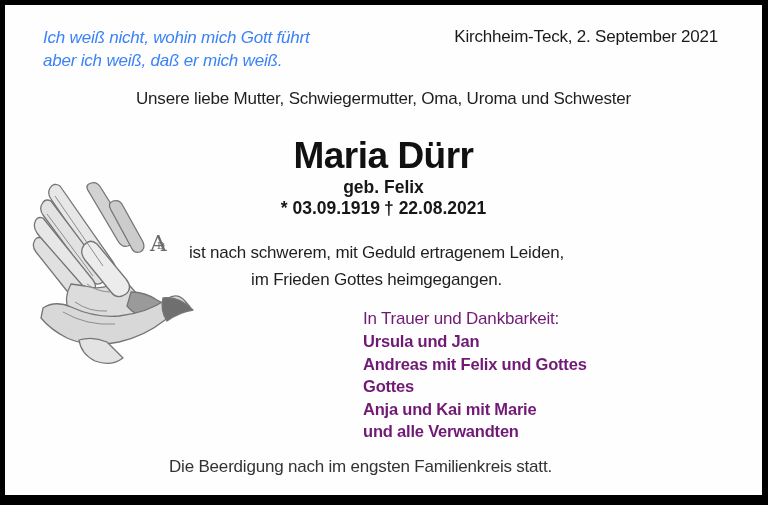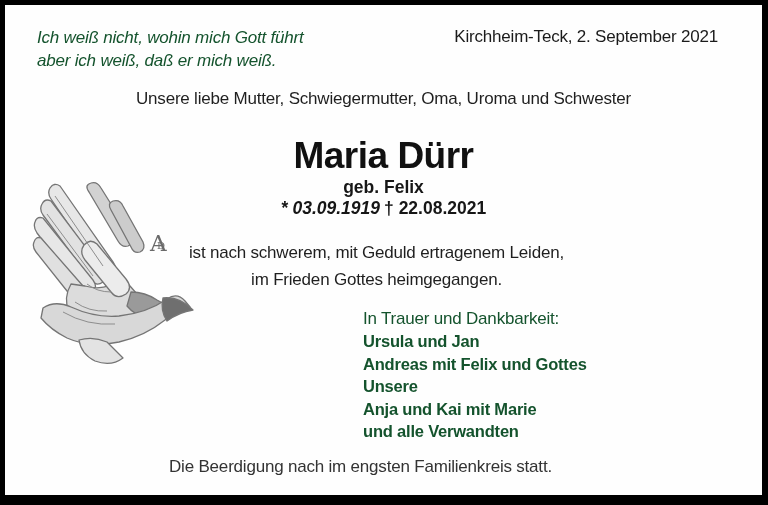--- a/index.html
+++ b/index.html
@@ -3,36 +3,36 @@
 <meta charset="utf-8">
 <style>
   html,body{margin:0;padding:0;background:#e9e9e9;}
   .stage{width:768px;height:505px;position:relative;background:#000;
          font-family:"Liberation Sans", sans-serif;}
   .card{position:absolute;left:0;top:0;width:768px;height:505px;
         box-sizing:border-box;background:#fefefe;
         border-style:solid;border-color:#000;
         border-width:5px 6px 10px 5px;}
   .inner{position:relative;width:100%;height:100%;}
-  .quote{position:absolute;left:32px;top:21px;font-size:17px;font-style:italic;
-         line-height:23px;color:#14532d;letter-spacing:-0.2px;}
+  .quote{position:absolute;left:38px;top:21px;font-size:17px;font-style:italic;
+         line-height:23px;color:#3b82f6;letter-spacing:-0.2px;}
   .dateline{position:absolute;right:44px;top:22px;font-size:17px;color:#1b1b1b;
             letter-spacing:-0.2px;white-space:nowrap;}
   .dateline .place{font-weight:400;margin-left:44px;}
   .center-line{position:absolute;left:0;width:100%;text-align:center;color:#1f1f1f;}
   .intro{top:84px;font-size:17px;letter-spacing:-0.2px;}
   .name{top:130px;font-size:37px;font-weight:700;letter-spacing:-0.5px;color:#111;
         margin:0;}
   .geb{top:172px;font-size:17.5px;font-weight:700;color:#161616;}
   .dates{top:193px;font-size:17.5px;font-weight:700;color:#161616;}
-  .dates .born{margin-right:4px;font-style:italic;}
+  .dates .born{margin-right:4px;}
   .hands{position:absolute;left:22px;top:175px;width:172px;height:190px;}
   .passing{top:234px;font-size:17px;line-height:27px;letter-spacing:-0.2px;
            transform:translateX(-7px);}
-  .mourning{position:absolute;left:358px;top:303px;color:#14532d;}
+  .mourning{position:absolute;left:358px;top:303px;color:#701a75;}
   .mourning .heading{font-size:17px;line-height:22.4px;letter-spacing:-0.2px;}
   .mourning .mourner{font-size:16.5px;line-height:22.4px;font-weight:700;
                      letter-spacing:-0.2px;}
   .funeral{top:452px;font-size:17px;color:#333;letter-spacing:-0.2px;
            box-sizing:border-box;padding-right:46px;}
   .sk{stroke:#757575;stroke-width:1.3;stroke-linejoin:round;stroke-linecap:round;}
   .crease{fill:none;stroke:#8d8d8d;stroke-width:1;}
   .mono{font-family:"DejaVu Serif", serif;fill:#6a6a6a;}
 </style>
 </head>
@@ -101,21 +101,21 @@
 
       <div class="center-line passing">
         <div>ist nach schwerem, mit Geduld ertragenem Leiden,</div>
         <div>im Frieden Gottes heimgegangen.</div>
       </div>
 
       <div class="mourning">
         <div class="heading">In Trauer und Dankbarkeit:</div>
         <div class="mourner">Ursula und Jan</div>
         <div class="mourner">Andreas mit Felix und Gottes</div>
-        <div class="mourner">Unsere</div>
+        <div class="mourner">Gottes</div>
         <div class="mourner">Anja und Kai mit Marie</div>
         <div class="mourner">und alle Verwandten</div>
       </div>
 
       <div class="center-line funeral">Die Beerdigung nach im engsten Familienkreis statt.</div>
 
     </div>
   </div>
 </div>
 

